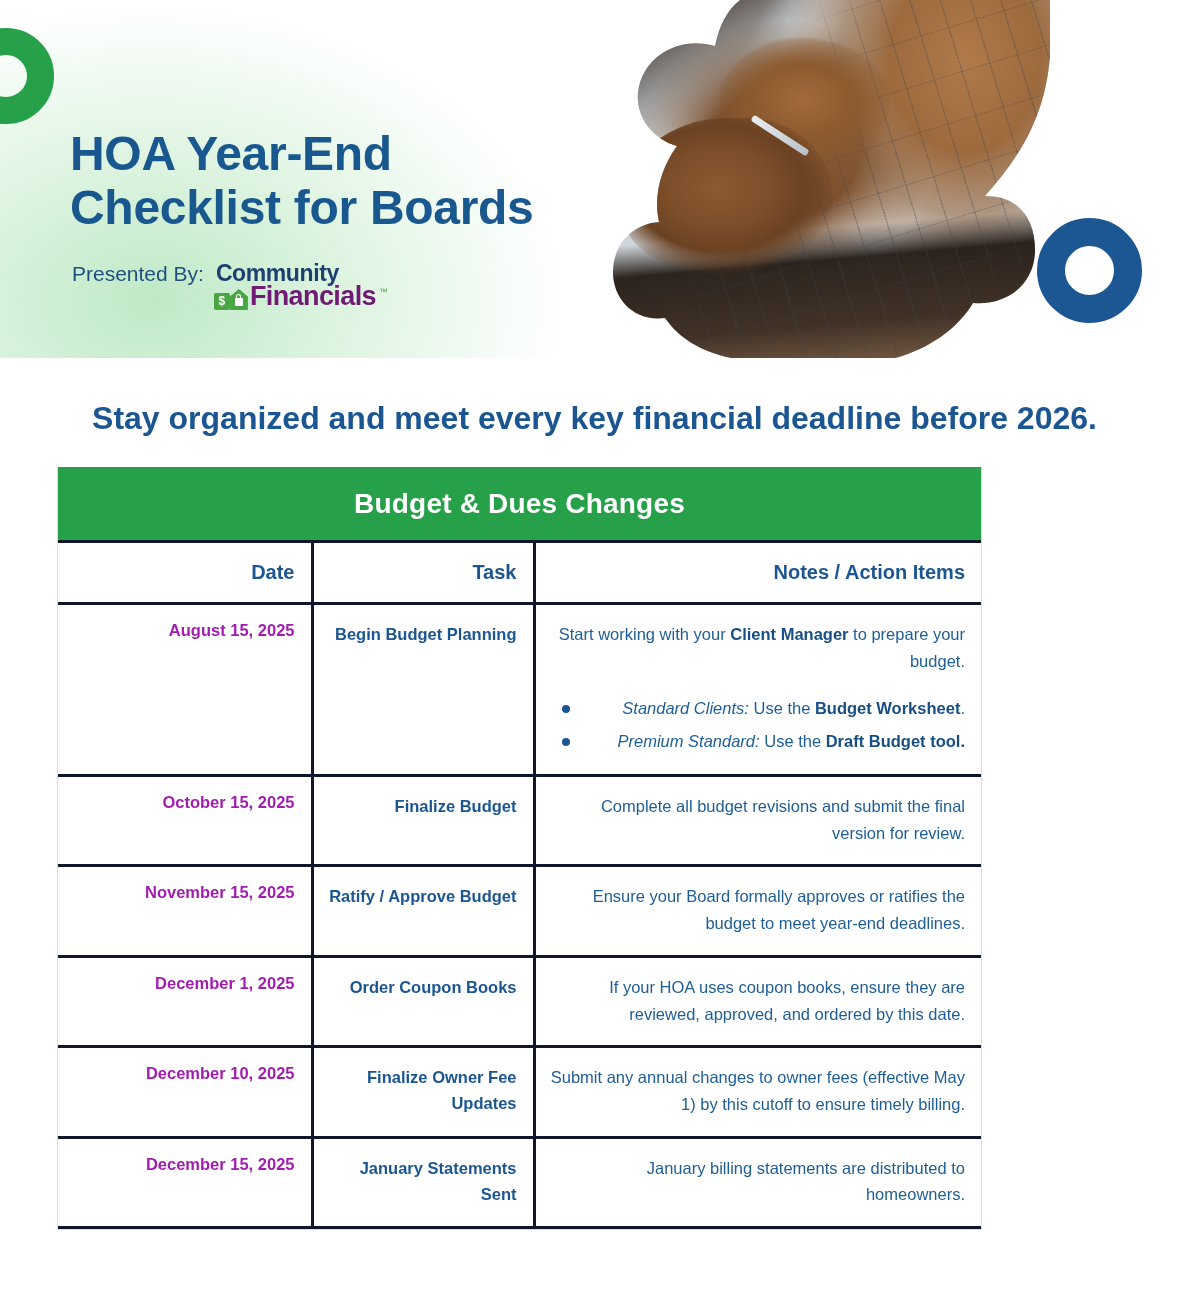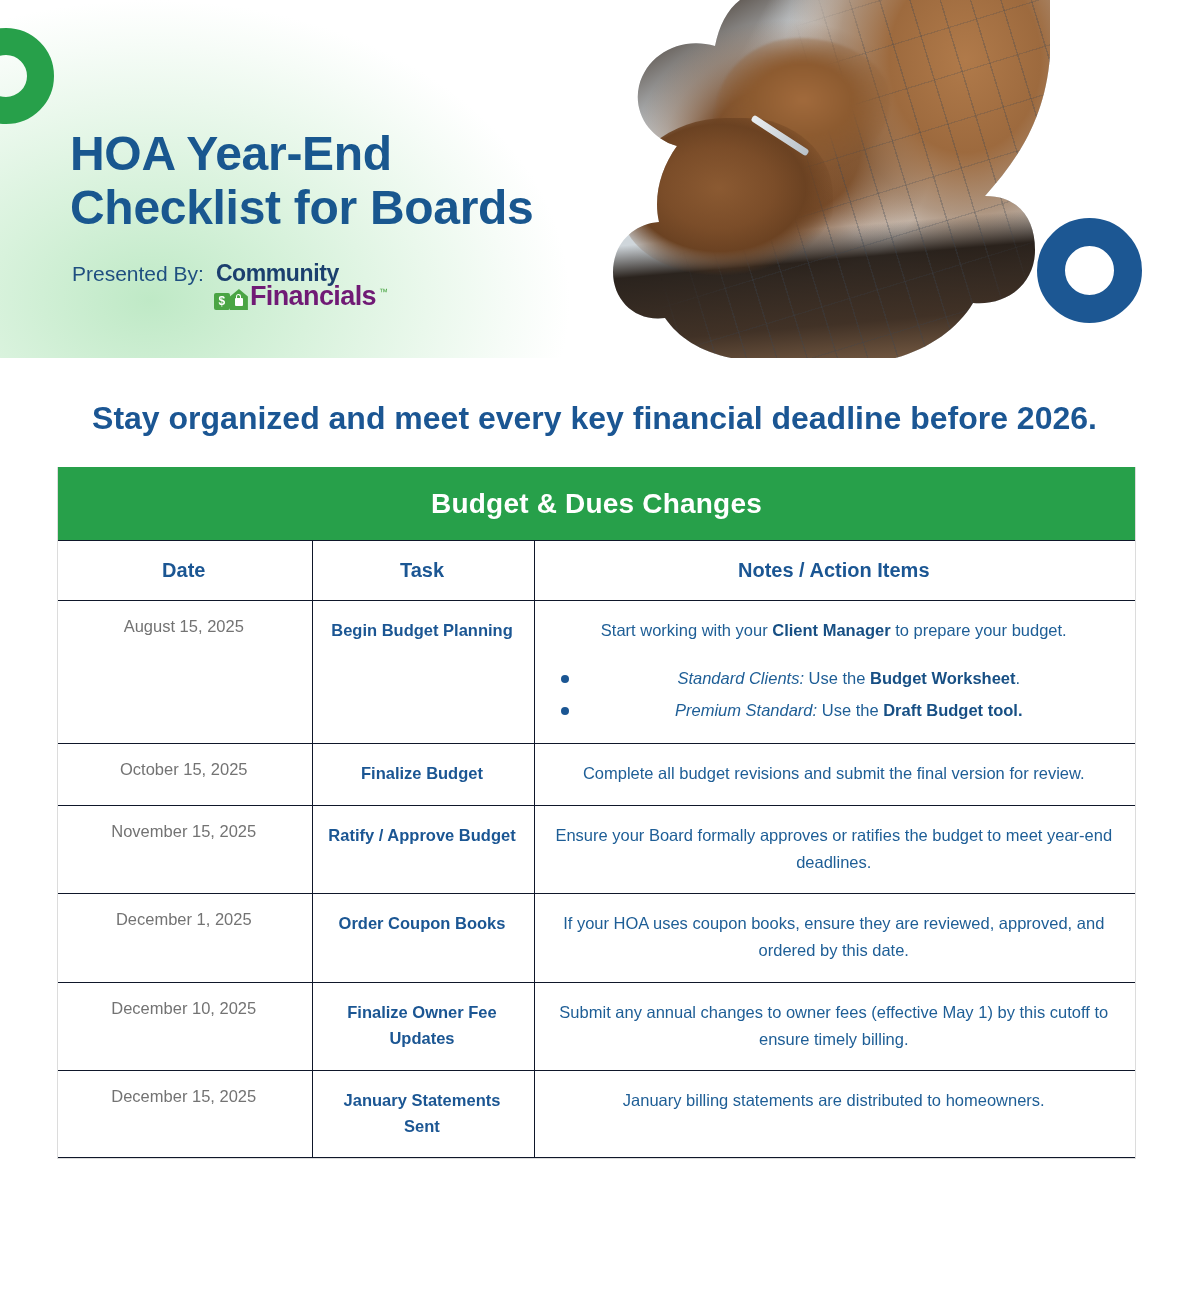--- a/index.html
+++ b/index.html
@@ -235,21 +235,21 @@
     text-align: center;
     font-size: 32px;
     font-weight: bold;
     color: #1b5693;
   }
 
   
   .table-wrap {
     position: absolute;
     left: 57px; top: 467px;
-    width: 1079px;
+    width: 925px;
     border: 1px solid #dcdcdc;
     border-top: none;
     background: #ffffff;
   }
 
   .table-banner {
     height: 73px;
     background: #27a04a;
     color: #ffffff;
     font-size: 28px;
@@ -264,43 +264,43 @@
     width: 100%;
     border-collapse: collapse;
     table-layout: fixed;
   }
   table.checklist col.c-date { width: 254px; }
   table.checklist col.c-task { width: 222px; }
   table.checklist col.c-notes { width: auto; }
 
   table.checklist th,
   table.checklist td {
-    border: 1px solid #0f172a;
+    border: 3px solid #0f172a;
     vertical-align: top;
     padding: 16px 16px 18px 14px;
-    text-align: center;
+    text-align: right;
   }
   table.checklist th:first-child,
   table.checklist td:first-child { border-left: none; }
   table.checklist th:last-child,
   table.checklist td:last-child { border-right: none; }
 
   table.checklist thead th {
     font-size: 20px;
     font-weight: bold;
     color: #1b5693;
     padding-top: 18px;
     padding-bottom: 18px;
     background: #ffffff;
   }
 
   td.date-cell {
     font-size: 16.5px;
-    font-weight: normal;
-    color: #737373;
+    font-weight: bold;
+    color: #a21caf;
     white-space: nowrap;
     padding-top: 20px;
   }
   td.task-cell {
     font-size: 16.5px;
     font-weight: bold;
     color: #1b5693;
     line-height: 1.58;
     padding-top: 20px;
   }

